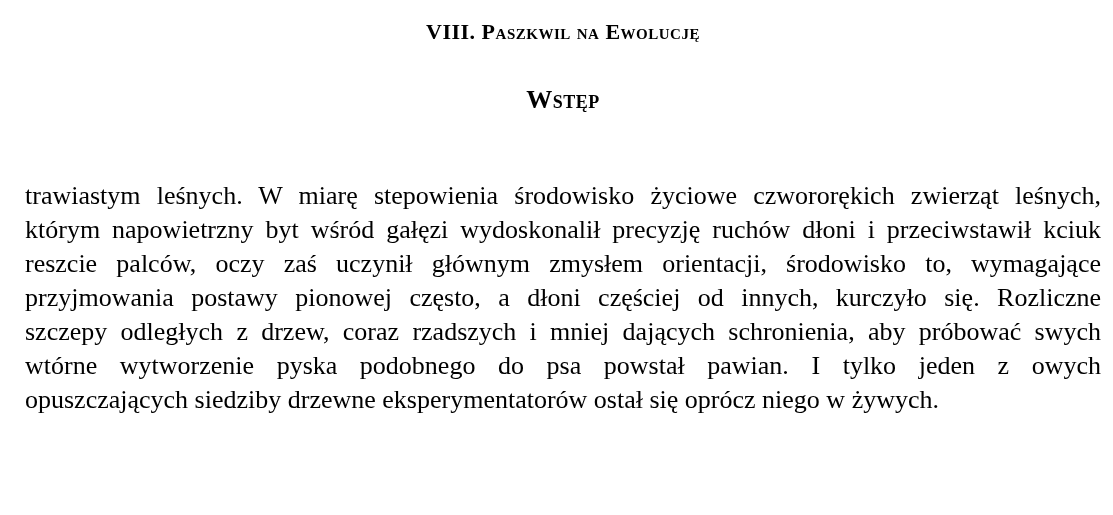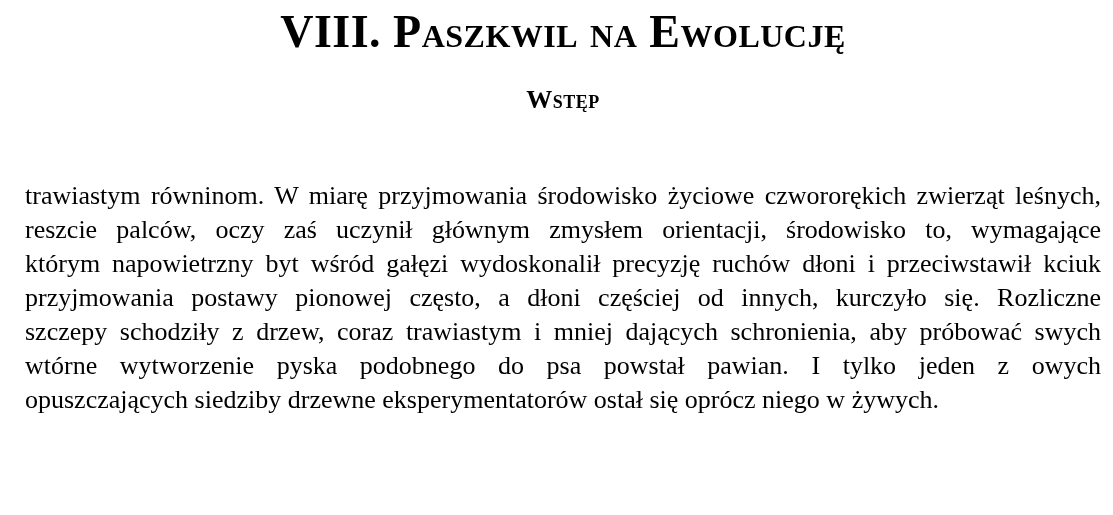--- a/index.html
+++ b/index.html
@@ -16,21 +16,21 @@
   }
   .page {
     width: 1113px;
     height: 515px;
     box-sizing: border-box;
     padding: 0 12px 0 25px;
     background: #ffffff;
   }
   .chapter-title {
     margin: 12px 0 0 0;
-    font-size: 46px;
+    font-size: 22px;
     line-height: 40px;
     font-weight: bold;
     font-variant: small-caps;
     letter-spacing: 0.5px;
     text-align: center;
   }
   .section-title {
     margin: 30px 0 0 0;
     font-size: 26px;
     line-height: 36px;
@@ -58,21 +58,21 @@
     text-align-last: left;
   }
 </style>
 </head>
 <body>
 
 <div class="page">
   <h1 class="chapter-title">VIII. Paszkwil na Ewolucję</h1>
   <h2 class="section-title">Wstęp</h2>
   <div class="paragraph" id="paragraph">
-      <div class="line">trawiastym równinom. W miarę przyjmowania środowisko życiowe czwororękich zwierząt leśnych,</div>
+      <div class="line">trawiastym leśnych. W miarę stepowienia środowisko życiowe czwororękich zwierząt leśnych,</div>
+      <div class="line">którym napowietrzny byt wśród gałęzi wydoskonalił precyzję ruchów dłoni i przeciwstawił kciuk</div>
       <div class="line">reszcie palców, oczy zaś uczynił głównym zmysłem orientacji, środowisko to, wymagające</div>
-      <div class="line">którym napowietrzny byt wśród gałęzi wydoskonalił precyzję ruchów dłoni i przeciwstawił kciuk</div>
       <div class="line">przyjmowania postawy pionowej często, a dłoni częściej od innych, kurczyło się. Rozliczne</div>
-      <div class="line">szczepy schodziły z drzew, coraz trawiastym i mniej dających schronienia, aby próbować swych</div>
+      <div class="line">szczepy odległych z drzew, coraz rzadszych i mniej dających schronienia, aby próbować swych</div>
       <div class="line">wtórne wytworzenie pyska podobnego do psa powstał pawian. I tylko jeden z owych</div>
       <div class="line last">opuszczających siedziby drzewne eksperymentatorów ostał się oprócz niego w żywych.</div>
     </div>
 </div>
 
 </body></html>

